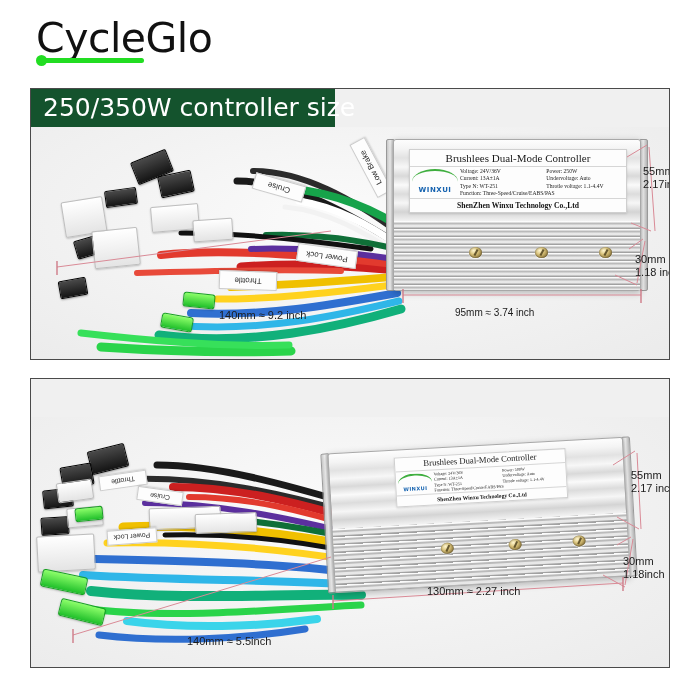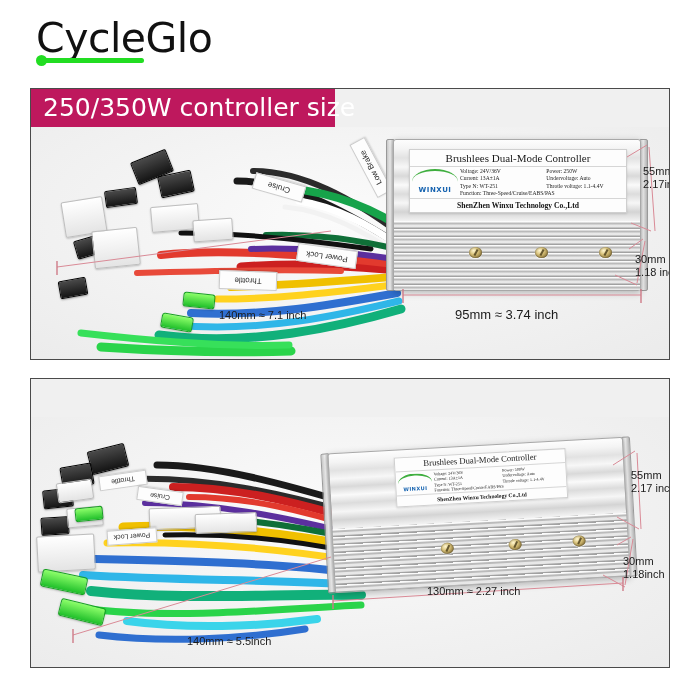--- a/index.html
+++ b/index.html
@@ -16,21 +16,21 @@
     font-family:"DejaVu Sans","Liberation Sans",sans-serif;
   }
   .brand-rule{position:absolute;left:2px;top:40px;width:106px;height:5px;background:#22dd22;border-radius:3px;}
   .brand-dot{position:absolute;left:0px;top:37px;width:11px;height:11px;border-radius:50%;background:#22dd22;}
 
   
   .panel{position:absolute;left:30px;width:640px;border:1px solid #4a4a4a;box-sizing:border-box;background:#f0f0f0;overflow:hidden;}
   #panel-top{top:88px;height:272px;}
   #panel-bottom{top:378px;height:290px;}
   .banner{
-    position:absolute;left:0;top:0;height:38px;background:#be185d;
+    position:absolute;left:0;top:0;height:38px;background:#14532d;
     color:#ffffff;font-size:25px;line-height:38px;white-space:nowrap;
     font-family:"DejaVu Sans","Liberation Sans",sans-serif;
   }
   #banner-top{width:292px;padding-left:12px;}
   #banner-bottom{width:300px;padding-left:46px;}
   .stage{position:absolute;left:0;right:0;top:38px;bottom:0;
     background:
       radial-gradient(ellipse at 48% 40%, #fbfbfb 0%, #f2f2f2 55%, #ebebeb 100%);
   }
 
@@ -228,22 +228,22 @@
     </svg>
 
     <div class="dim-label" style="left:612px;top:38px;font-size:11px;">
       <div>55mm</div>
       <div>2.17inch</div>
     </div>
     <div class="dim-label" style="left:604px;top:126px;font-size:11px;">
       <div>30mm</div>
       <div>1.18 inch</div>
     </div>
-    <div class="dim-label" style="left:424px;top:180px;font-size:13px;">95mm ≈ 3.74 inch</div>
-    <div class="dim-label" style="left:188px;top:182px;font-size:11px;">140mm ≈ 7.1 inch</div>
+    <div class="dim-label" style="left:424px;top:180px;font-size:10px;">95mm ≈ 3.74 inch</div>
+    <div class="dim-label" style="left:188px;top:182px;font-size:11px;">140mm ≈ 9.2 inch</div>
   </div>
 </div>
 
 <div class="panel" id="panel-bottom">
 
   <div class="stage">
 
     <div class="harness" style="left:6px;top:14px;width:340px;height:216px;">
       <svg width="340" height="216" viewBox="0 0 340 216">
         <g fill="none" stroke-linecap="round">

